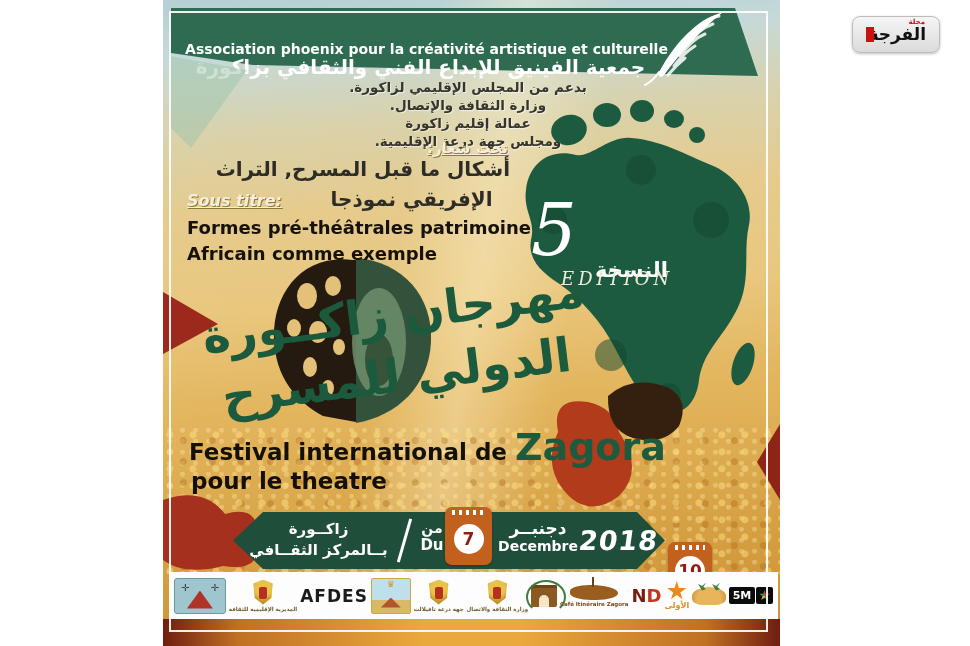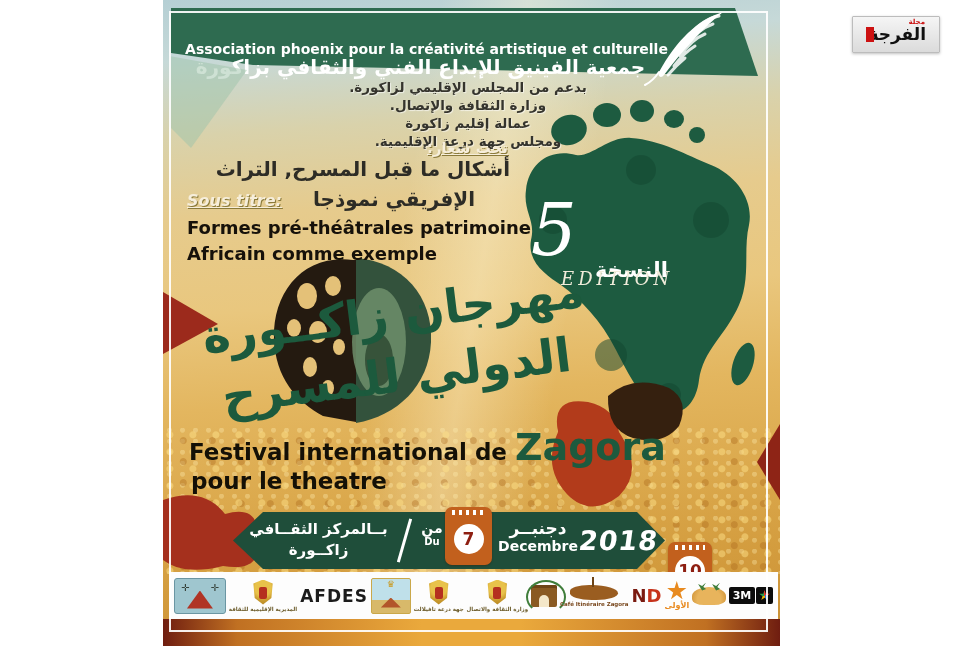--- a/index.html
+++ b/index.html
@@ -38,21 +38,21 @@
     text-shadow:1px 1px 1px rgba(255,255,255,.6);}
 
   
   .t-label{position:absolute;left:225px;top:139px;width:120px;z-index:4;text-align:right;direction:rtl;
     color:#f6eedb;font-weight:bold;font-size:15px;text-decoration:underline;
     text-shadow:1px 1px 0 #8a7a3a;}
   .theme-ar1{position:absolute;left:22px;top:157px;width:325px;z-index:4;text-align:right;direction:rtl;
     color:#2d2c26;font-weight:bold;font-size:20px;}
   .sous-label{position:absolute;left:24px;top:191px;z-index:4;color:#f6eedb;font-weight:bold;
     font-size:16px;font-style:italic;text-decoration:underline;text-shadow:1px 1px 0 #8a7a3a;}
-  .theme-ar2{position:absolute;left:150px;top:187px;width:197px;z-index:4;text-align:left;direction:rtl;
+  .theme-ar2{position:absolute;left:150px;top:187px;width:197px;z-index:4;text-align:center;direction:rtl;
     color:#2d2c26;font-weight:bold;font-size:20px;}
   .theme-fr1{position:absolute;left:24px;top:217px;z-index:4;color:#16110a;font-weight:bold;font-size:18px;}
   .theme-fr2{position:absolute;left:24px;top:243px;z-index:4;color:#16110a;font-weight:bold;font-size:18px;text-align:right;}
 
   
   .footprint{position:absolute;left:328px;top:100px;width:292px;height:352px;z-index:1;}
   .ed-num{position:absolute;left:368px;top:194px;z-index:2;color:#fff;font-size:72px;line-height:1;
     font-family:"DejaVu Serif",serif;font-style:italic;}
   .ed-ar{position:absolute;left:432px;top:245px;z-index:2;color:#fff;font-weight:bold;font-size:21px;direction:rtl;margin-top:13px;}
   .ed-en{position:absolute;left:398px;top:268px;z-index:2;color:#f0ecda;font-style:italic;
@@ -77,21 +77,21 @@
   .red-shapes{position:absolute;inset:0;z-index:1;pointer-events:none;}
 
   
   .strip{position:absolute;left:70px;top:512px;width:432px;height:57px;z-index:4;background:#1f4e3a;
     clip-path:polygon(0 50%,30px 0,404px 0,432px 50%,404px 100%,30px 100%);}
   .venue{position:absolute;left:8px;top:7px;width:155px;text-align:center;color:#fff;
     font-weight:bold;font-size:15px;line-height:21px;direction:rtl;}
   .slash{position:absolute;left:170px;top:6px;width:3px;height:45px;background:#fff;transform:rotate(16deg);}
   .from{position:absolute;left:184px;top:8px;width:30px;text-align:center;color:#fff;font-weight:bold;}
   .from .ar{font-size:14px;direction:rtl;}
-  .from .fr{font-size:10px;}
+  .from .fr{font-size:15px;}
   .month{position:absolute;left:260px;top:6px;width:90px;text-align:center;color:#fff;font-weight:bold;}
   .month .ar{font-size:17px;direction:rtl;}
   .month .fr{font-size:14px;}
   .year{position:absolute;left:346px;top:13px;color:#fff;font-weight:bold;font-size:27px;
     transform:skewX(-8deg);letter-spacing:1px;}
 
   .cal{position:absolute;z-index:5;background:#c2601d;border-radius:7px;box-shadow:0 1px 2px rgba(60,20,0,.35);}
   .cal-7{left:282px;top:507px;width:47px;height:58px;}
   .cal-10{left:505px;top:513px;width:44px;height:51px;margin-top:29px;}
   .cal-tabs{position:absolute;left:7px;right:7px;top:3px;height:5px;
@@ -153,21 +153,21 @@
   .lg-2m-star-box{width:17px;height:17px;background:#0c0c0c;display:flex;align-items:center;justify-content:center;border-radius:2px;}
   .lg-2m-star{width:11px;height:11px;background:conic-gradient(#e33b2e 0 25%,#2f6fd6 0 50%,#eab308 0 75%,#22a04e 0 100%);
     clip-path:polygon(50% 0%,61% 35%,98% 35%,68% 57%,79% 91%,50% 70%,21% 91%,32% 57%,2% 35%,39% 35%);}
 
   
   .bottom-band{position:absolute;left:0;top:619px;width:617px;height:27px;z-index:5;
     background:linear-gradient(90deg,#6f1d10 0%,#c07022 12%,#eaa93c 42%,#eaa93c 58%,#c07022 88%,#6f1d10 100%);}
 
   
   .furja{position:absolute;left:852px;top:16px;width:86px;height:35px;
-    background:linear-gradient(#f5f5f5,#dbdbdb);border:1px solid #bcbcbc;border-radius:1px;
+    background:linear-gradient(#f5f5f5,#dbdbdb);border:1px solid #bcbcbc;border-radius:8px;
     box-shadow:0 1px 3px rgba(0,0,0,.25);}
   .furja-sup{position:absolute;right:14px;top:1px;font-size:7px;font-weight:bold;color:#cc1111;direction:rtl;}
   .furja-title{position:absolute;right:13px;top:9px;font-size:17px;font-weight:bold;color:#111;direction:rtl;line-height:1;}
   .furja-block{position:absolute;left:13px;top:10px;width:8px;height:15px;background:#cc1111;}
 </style>
 </head>
 <body>
 
 <div class="poster">
   <div class="beam"></div>
@@ -252,22 +252,22 @@
   <div class="callig callig-2">الدولي للمسرح</div>
 
   <div class="fest-line1">
     <span class="fest-fr">Festival international de</span>
     <span class="fest-city">Zagora</span>
   </div>
   <div class="fest-line2">pour le theatre</div>
 
   <div class="strip">
     <div class="venue">
+      <div>زاكــورة</div>
       <div>بــالمركز الثقــافي</div>
-      <div>زاكــورة</div>
     </div>
     <div class="slash"></div>
     <div class="from">
       <div class="ar">من</div>
       <div class="fr">Du</div>
     </div>
     <div class="month">
       <div class="ar">دجنبــر</div>
       <div class="fr">Decembre</div>
     </div>
@@ -339,21 +339,21 @@
       <div class="lg-aloula-cap">الأولى</div>
     </div>
     <div class="lg">
       <div class="lg-oasis-blob">
         <div class="lg-palm" style="left:6px;"></div>
         <div class="lg-palm" style="right:6px;"></div>
       </div>
     </div>
     <div class="lg">
       <div class="lg-2m-wrap">
-        <div class="lg-2m-box">3M</div>
+        <div class="lg-2m-box">5M</div>
         <div class="lg-2m-star-box">
           <div class="lg-2m-star"></div>
         </div>
       </div>
     </div>
   </div>
 
   <div class="bottom-band"></div>
   <div class="inner-border"></div>
 </div>

